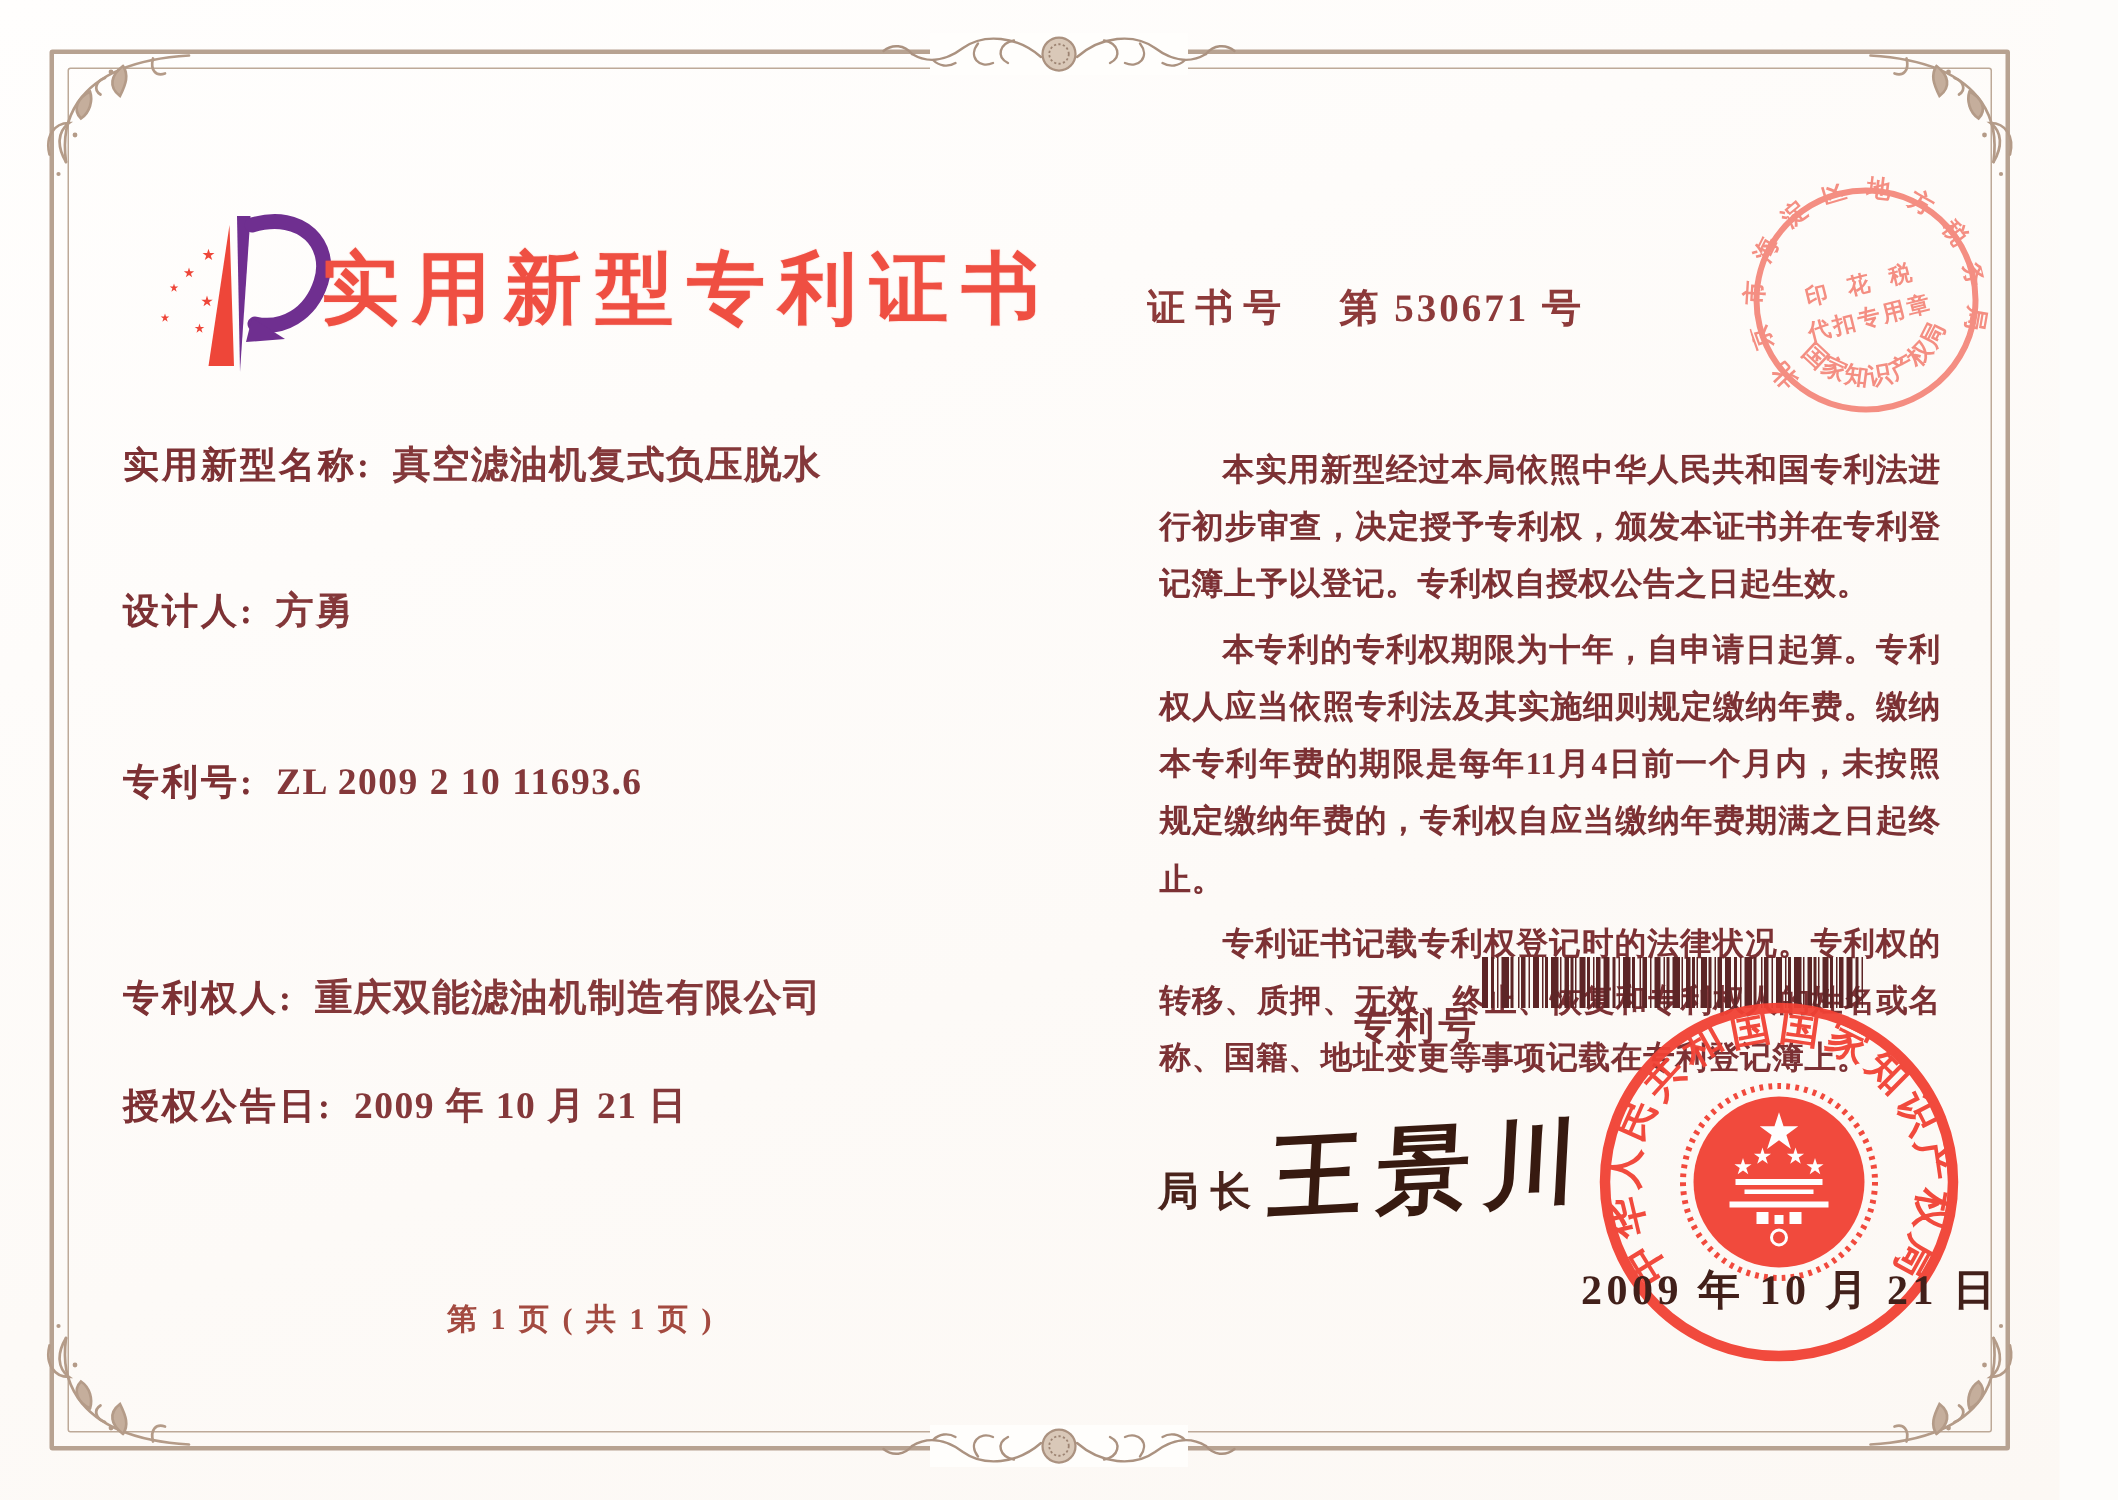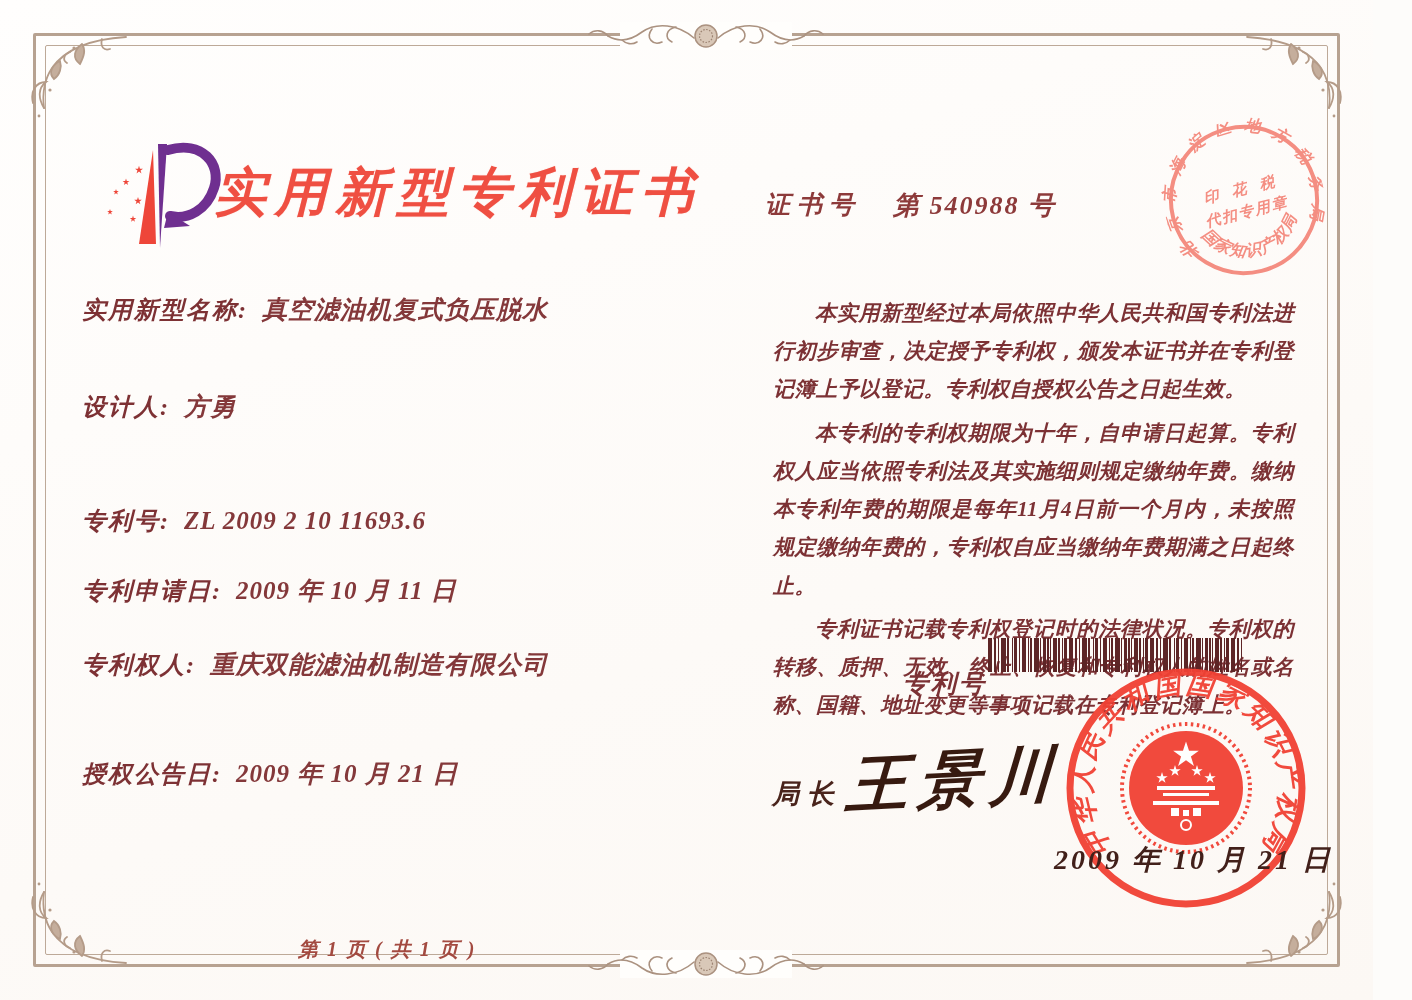--- a/index.html
+++ b/index.html
@@ -2,21 +2,21 @@
 <html><head>
 <meta charset="utf-8">
 <style>
   html,body{margin:0;padding:0;}
   body{
     width:1412px;height:1000px;
     background:#fdfcfa;
     font-family:"Liberation Serif","DejaVu Serif",serif;
     overflow:hidden;
   }
-  .certificate{position:relative;width:1373px;height:1000px;background:linear-gradient(160deg,#fffefd 0%,#fdfaf7 60%,#fcf8f4 100%);font-style:italic;}
+  .certificate{position:relative;width:1373px;height:1000px;background:linear-gradient(160deg,#fffefd 0%,#fdfaf7 60%,#fcf8f4 100%);}
 
   
   .frame-outer{position:absolute;inset:33px;border:3px solid #b7a291;border-radius:2px;pointer-events:none;}
   .frame-inner{position:absolute;inset:45px;border:1px solid #bda998;border-radius:2px;pointer-events:none;}
   .corner{position:absolute;width:100px;height:100px;}
   .corner.tl{left:30px;top:30px;}
   .corner.tr{right:30px;top:30px;transform:scaleX(-1);}
   .corner.bl{left:30px;bottom:30px;transform:scaleY(-1);}
   .corner.br{right:30px;bottom:30px;transform:scale(-1,-1);}
   .orn{position:absolute;width:300px;height:44px;left:556px;}
@@ -32,21 +32,21 @@
     text-shadow:0 0 1px rgba(239,79,66,.4);
   }
   .certno-label{position:absolute;left:765px;top:188px;font-size:25px;font-weight:600;color:#8d3a3a;letter-spacing:7px;}
   .certno-value{position:absolute;left:893px;top:188px;font-size:26px;font-weight:600;color:#8d3a3a;letter-spacing:2px;}
   .tax-stamp{position:absolute;left:1164px;top:120px;width:160px;height:160px;transform:rotate(-14deg);opacity:.88;}
 
   
   .field{position:absolute;left:82px;white-space:nowrap;}
   .field .lbl{font-size:24px;font-weight:600;color:#7d3134;letter-spacing:2px;}
   .field .val{font-size:25px;font-weight:600;color:#84383a;margin-left:10px;letter-spacing:1px;}
-  .f0{top:293px;} .f1{top:390px;} .f2{top:505px;text-align:right;} .f3{top:574px;} .f4{top:648px;} .f5{top:757px;}
+  .f0{top:293px;} .f1{top:390px;} .f2{top:505px;text-align:right;} .f3{top:574px;} .f4{top:648px;} .f5{top:720px;}
 
   
   .paragraphs{position:absolute;left:770px;top:294px;width:524px;}
   .paragraphs p{
     margin:0 0 5px 3px;text-indent:2em;
     font-size:21px;line-height:1.82;letter-spacing:.5px;
     color:#7c3134;font-weight:600;text-align:justify;
   }
 
   
@@ -60,21 +60,21 @@
     font-size:62px;font-weight:700;color:#371a10;
     transform:rotate(-3deg) skewX(-6deg);
     letter-spacing:10px;white-space:nowrap;
   }
 
   
   .official-seal{position:absolute;left:1062px;top:664px;width:248px;height:248px;opacity:.95;z-index:2;}
   .issue-date{position:absolute;left:1054px;top:841px;font-size:28px;font-weight:700;color:#42201a;letter-spacing:3px;z-index:3;white-space:nowrap;}
 
   
-  .page-footer{position:absolute;left:298px;top:936px;font-size:20px;font-weight:600;color:#a34a40;letter-spacing:2px;}
+  .page-footer{position:absolute;left:298px;top:866px;font-size:20px;font-weight:600;color:#a34a40;letter-spacing:2px;}
 
   svg text{font-family:"Liberation Serif","DejaVu Serif",serif;}
 </style>
 </head>
 <body>
 
 <svg width="0" height="0" style="position:absolute" aria-hidden="true">
   <defs>
     <polygon id="star" points="0,-10 2.245,-3.09 9.511,-3.09 3.633,1.18 5.878,8.09 0,3.82 -5.878,8.09 -3.633,1.18 -9.511,-3.09 -2.245,-3.09"></polygon>
     <g id="cornerFlourish" stroke="#b49b88" fill="none" stroke-width="1.8" stroke-linecap="round">
@@ -138,21 +138,21 @@
       <use href="#star" transform="translate(41,85) scale(.34)"></use>
     </g>
     <polygon points="47,110 61,16 64,110" fill="#ee4639"></polygon>
     <polygon points="66,10 75,10 68,114" fill="#6f2f90"></polygon>
     <path d="M76,16 C110,6 130,30 122,54 C115,76 96,86 78,82" stroke="#6f2f90" stroke-width="10" fill="none" stroke-linecap="round"></path>
     <polygon points="76,78 98,92 72,94" fill="#6f2f90"></polygon>
   </svg>
 
   <div class="page-title">实用新型专利证书</div>
   <div class="certno-label">证书号</div>
-  <div class="certno-value">第 540988 号</div>
+  <div class="certno-value">第 530671 号</div>
 
   <svg class="tax-stamp" viewBox="-80 -80 160 160">
     <circle r="73" fill="none" stroke="#f37f72" stroke-width="4"></circle>
     <path id="stampTopPath" d="M -56 40 A 69 69 0 1 1 56 40" fill="none"></path>
     <text font-size="16" font-weight="bold" fill="#f37f72">
       <textPath href="#stampTopPath" textLength="296" lengthAdjust="spacing">北京市海淀区地方税务局</textPath>
     </text>
     <path id="stampBottomPath" d="M -50 24 A 55 55 0 0 0 50 24" fill="none"></path>
     <text font-size="16" font-weight="bold" fill="#f37f72">
       <textPath href="#stampBottomPath" textLength="118" lengthAdjust="spacing">国家知识产权局</textPath>
@@ -165,24 +165,20 @@
     <span class="lbl">实用新型名称:</span>
     <span class="val">真空滤油机复式负压脱水</span>
   </div>
   <div class="field f1">
     <span class="lbl">设计人:</span>
     <span class="val">方勇</span>
   </div>
   <div class="field f2">
     <span class="lbl">专利号:</span>
     <span class="val">ZL 2009 2 10 11693.6</span>
-  </div>
-  <div class="field f3">
-    <span class="lbl">专利申请日:</span>
-    <span class="val">2009 年 10 月 11 日</span>
   </div>
   <div class="field f4">
     <span class="lbl">专利权人:</span>
     <span class="val">重庆双能滤油机制造有限公司</span>
   </div>
   <div class="field f5">
     <span class="lbl">授权公告日:</span>
     <span class="val">2009 年 10 月 21 日</span>
   </div>
 

